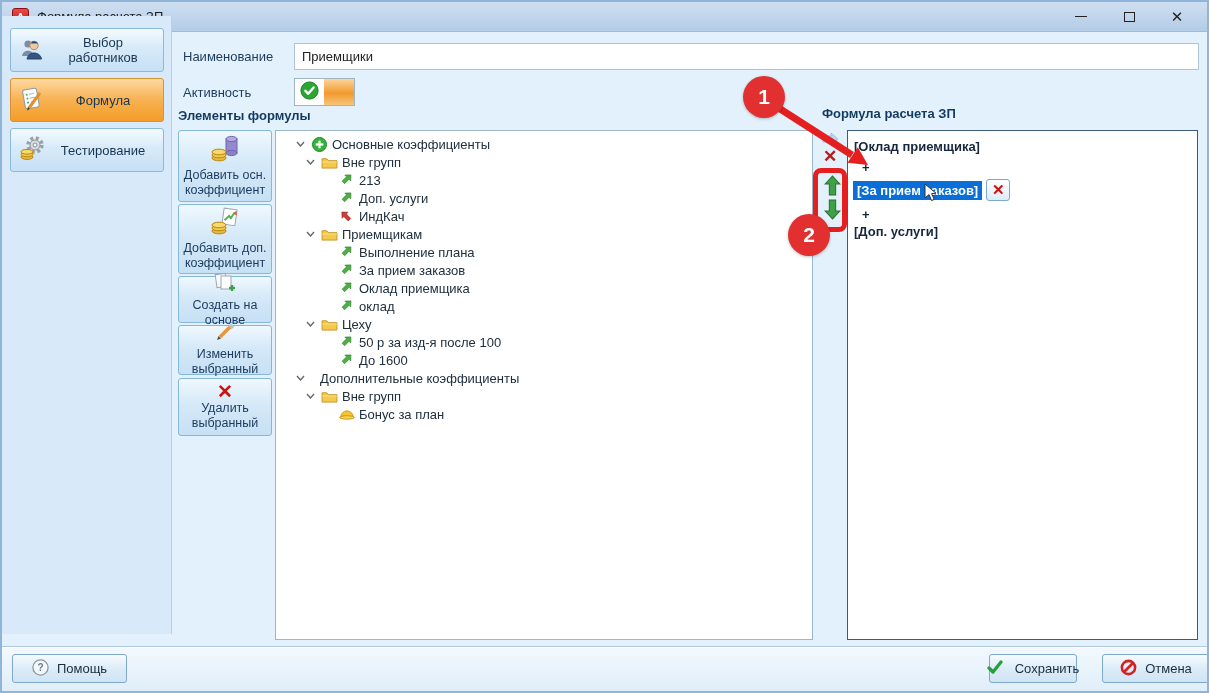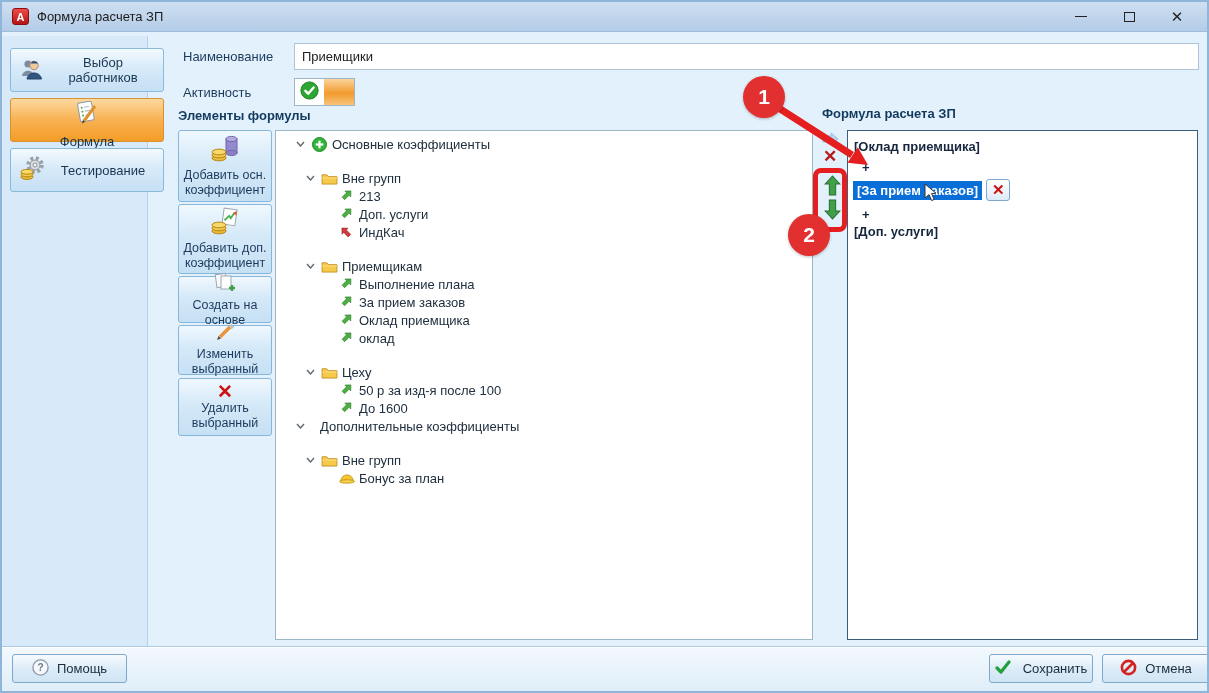--- a/index.html
+++ b/index.html
@@ -19,21 +19,21 @@
     justify-content:center; margin-right:8px; }
   .title-text { color:#1c1c1c; font-size:13px; }
   .win-controls { margin-left:auto; display:flex; gap:24px; align-items:center; padding-right:8px; }
   .wc { width:24px; height:22px; display:flex; align-items:center; justify-content:center;
         color:#222; cursor:default; }
   .wc-min i { display:block; width:12px; border-top:1.6px solid #222; }
   .wc-max i { display:block; width:11px; height:10px; border:1.6px solid #222; }
   .wc-close { font-size:15px; }
 
   
-  .sidebar { position:absolute; left:0; top:34px; width:146px; height:618px;
+  .sidebar { position:absolute; left:0; top:14px; width:170px; height:618px;
     background:#d8eafa; border-right:1px solid #b7d2e8; }
   .sidebtn { position:absolute; left:8px; width:154px; height:44px;
     background:linear-gradient(#f4fafe,#d7eaf9 45%,#c6e0f5);
     border:1px solid #8abada; border-radius:3px; display:flex; align-items:center;
     padding:0 8px; gap:6px; }
   .sidebtn .lbl { flex:1; text-align:center; color:#17364f; }
   .sidebtn.selected { background:linear-gradient(#fdd9a0,#f8b152 50%,#f49d27);
     border-color:#d8922f; }
 
   
@@ -53,21 +53,21 @@
     background:linear-gradient(#f0f8fe,#d5e9f8 45%,#c6e0f4);
     border:1px solid #86b7db; border-radius:3px; display:flex; flex-direction:column;
     align-items:center; justify-content:center; gap:2px; text-align:center;
     color:#1b3a5c; font-size:12.5px; line-height:15px; padding:3px 2px; }
 
   
   .tree-panel { position:absolute; left:273px; top:128px; width:538px; height:510px;
     background:#fff; border:1px solid #9cb6ca; padding-top:4px; overflow:hidden; }
   .trow { height:18px; display:flex; align-items:center; gap:4px; color:#20303f; }
   .trow.lvl0 { padding-left:17px; }
-  .trow.lvl1 { padding-left:27px;margin-top:16px; }
+  .trow.lvl1 { padding-left:27px; }
   .trow.lvl2 { padding-left:44px; }
   .texp { width:14px; display:flex; align-items:center; justify-content:center; }
   .tico { width:17px; display:flex; align-items:center; justify-content:center; }
   .tico.none { width:5px; }
   .xmark { color:#cc1212; font-weight:800; }
 
   
   .midcol { position:absolute; }
   .mid-x { left:821px; top:144px; font-size:17px; color:#b61c1c; font-weight:800; }
 
@@ -127,21 +127,21 @@
         <svg width="26" height="26" viewBox="0 0 26 26">
           <circle cx="9" cy="8" r="3.6" fill="#7d8da0"></circle>
           <path d="M3,20 C4,13 14,13 15,20 Z" fill="#7d8da0"></path>
           <circle cx="15" cy="9.5" r="4.2" fill="#f0c9a2" stroke="#b08860"></circle>
           <path d="M13,5.5 a4.5,3 0 0 1 6,2 l-7,0 z" fill="#2e4d77"></path>
           <path d="M8,23 C9.5,15 21,15 22.5,23 Z" fill="#33557f" stroke="#24436a"></path>
         </svg>
       </span>
       <span class="lbl" data-interactable="false">Выбор работников</span>
     </div>
-    <div class="sidebtn selected" style="top:62px;flex-direction:column;" data-interactable="true">
+    <div class="sidebtn selected" style="top:62px;" data-interactable="true">
       <span data-interactable="false">
         <svg width="26" height="26" viewBox="0 0 26 26">
           <g transform="rotate(-10 12 13)">
             <rect x="5" y="3" width="14" height="19" rx="2" fill="#fdfdfd" stroke="#8a9aa8"></rect>
             <circle cx="8.5" cy="8" r="1" fill="#57a94c"></circle>
               <line x1="11" y1="8" x2="16" y2="8" stroke="#9fb2c2"></line>
             <circle cx="8.5" cy="12" r="1" fill="#57a94c"></circle>
               <line x1="11" y1="12" x2="16" y2="12" stroke="#9fb2c2"></line>
             <circle cx="8.5" cy="16" r="1" fill="#57a94c"></circle>
               <line x1="11" y1="16" x2="15" y2="16" stroke="#9fb2c2"></line>
@@ -489,21 +489,21 @@
   <div class="footer" data-interactable="false">
     <div class="fbtn" style="left:10px; width:115px;" data-interactable="true">
       <span data-interactable="false">
         <svg width="17" height="17" viewBox="0 0 17 17">
             <circle cx="8.5" cy="8.5" r="7.6" fill="#f4f8fb" stroke="#8a98a6" stroke-width="1.3"></circle>
             <text x="8.5" y="12" text-anchor="middle" font-size="10" font-weight="bold" fill="#6a7a88" font-family="Liberation Sans, sans-serif">?</text>
           </svg>
       </span>
       <span data-interactable="false">Помощь</span>
     </div>
-    <div class="fbtn" style="left:987px; width:104px;gap:12px;" data-interactable="true">
+    <div class="fbtn" style="left:987px; width:88px;gap:12px;" data-interactable="true">
       <span data-interactable="false">
         <svg width="16" height="14" viewBox="0 0 16 14">
             <path d="M2,8 l4,4 l8,-10" fill="none" stroke="#22a03c" stroke-width="3.2" stroke-linecap="round" stroke-linejoin="round"></path>
           </svg>
       </span>
       <span data-interactable="false">Сохранить</span>
     </div>
     <div class="fbtn" style="left:1100px; width:108px;" data-interactable="true">
       <span data-interactable="false">
         <svg width="17" height="17" viewBox="0 0 17 17">

